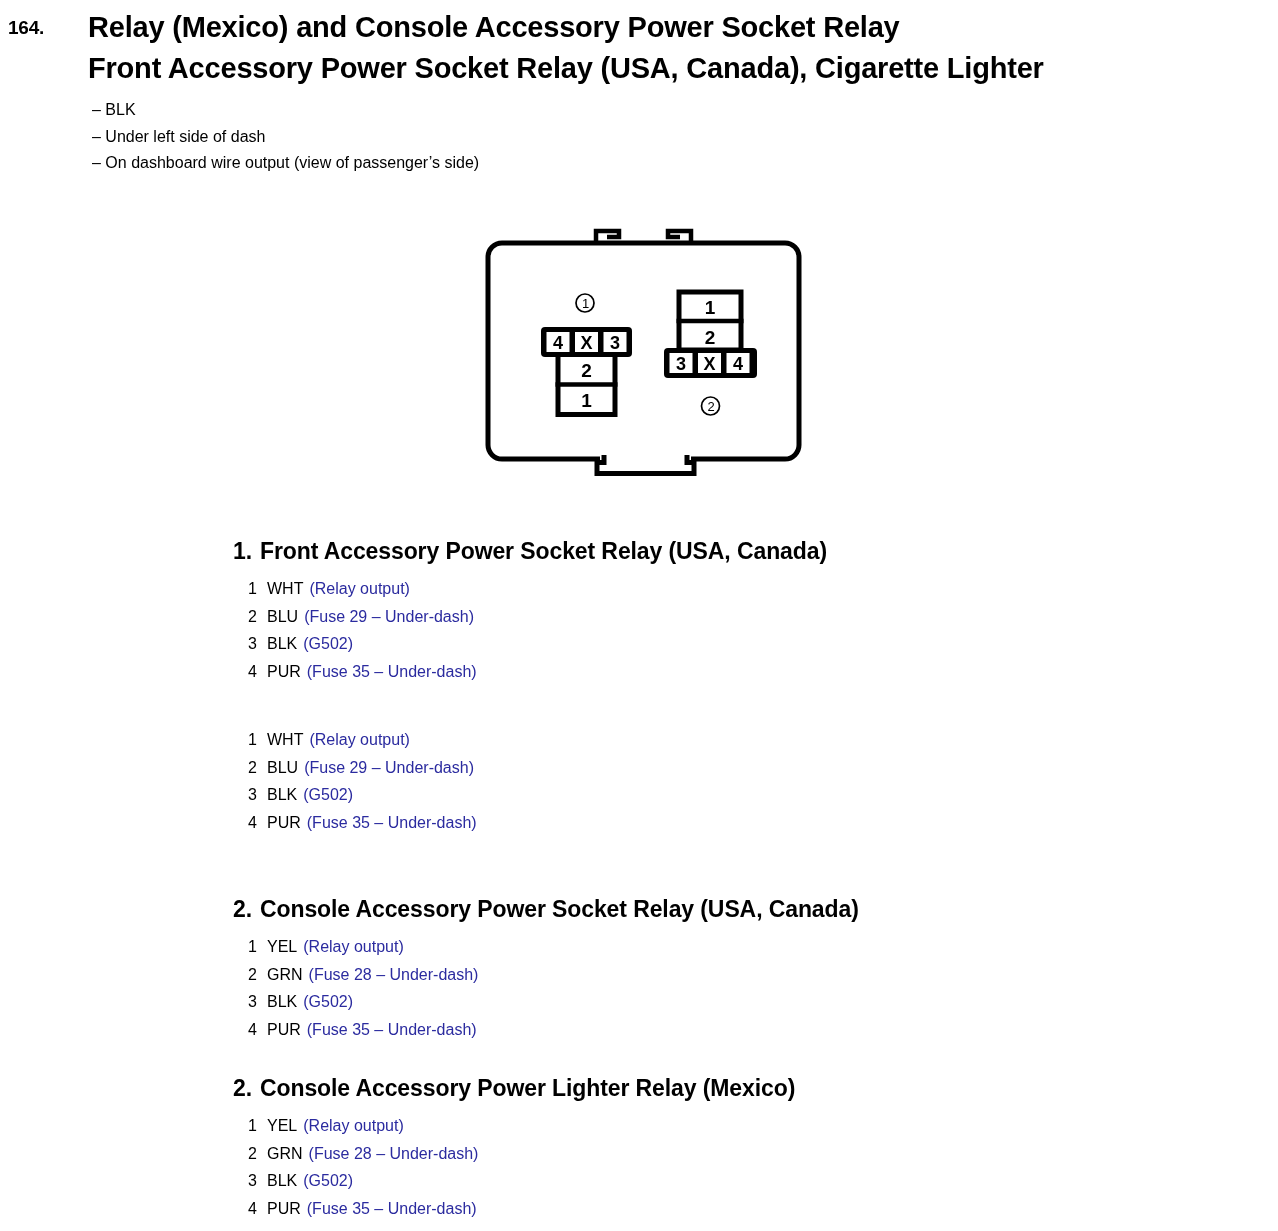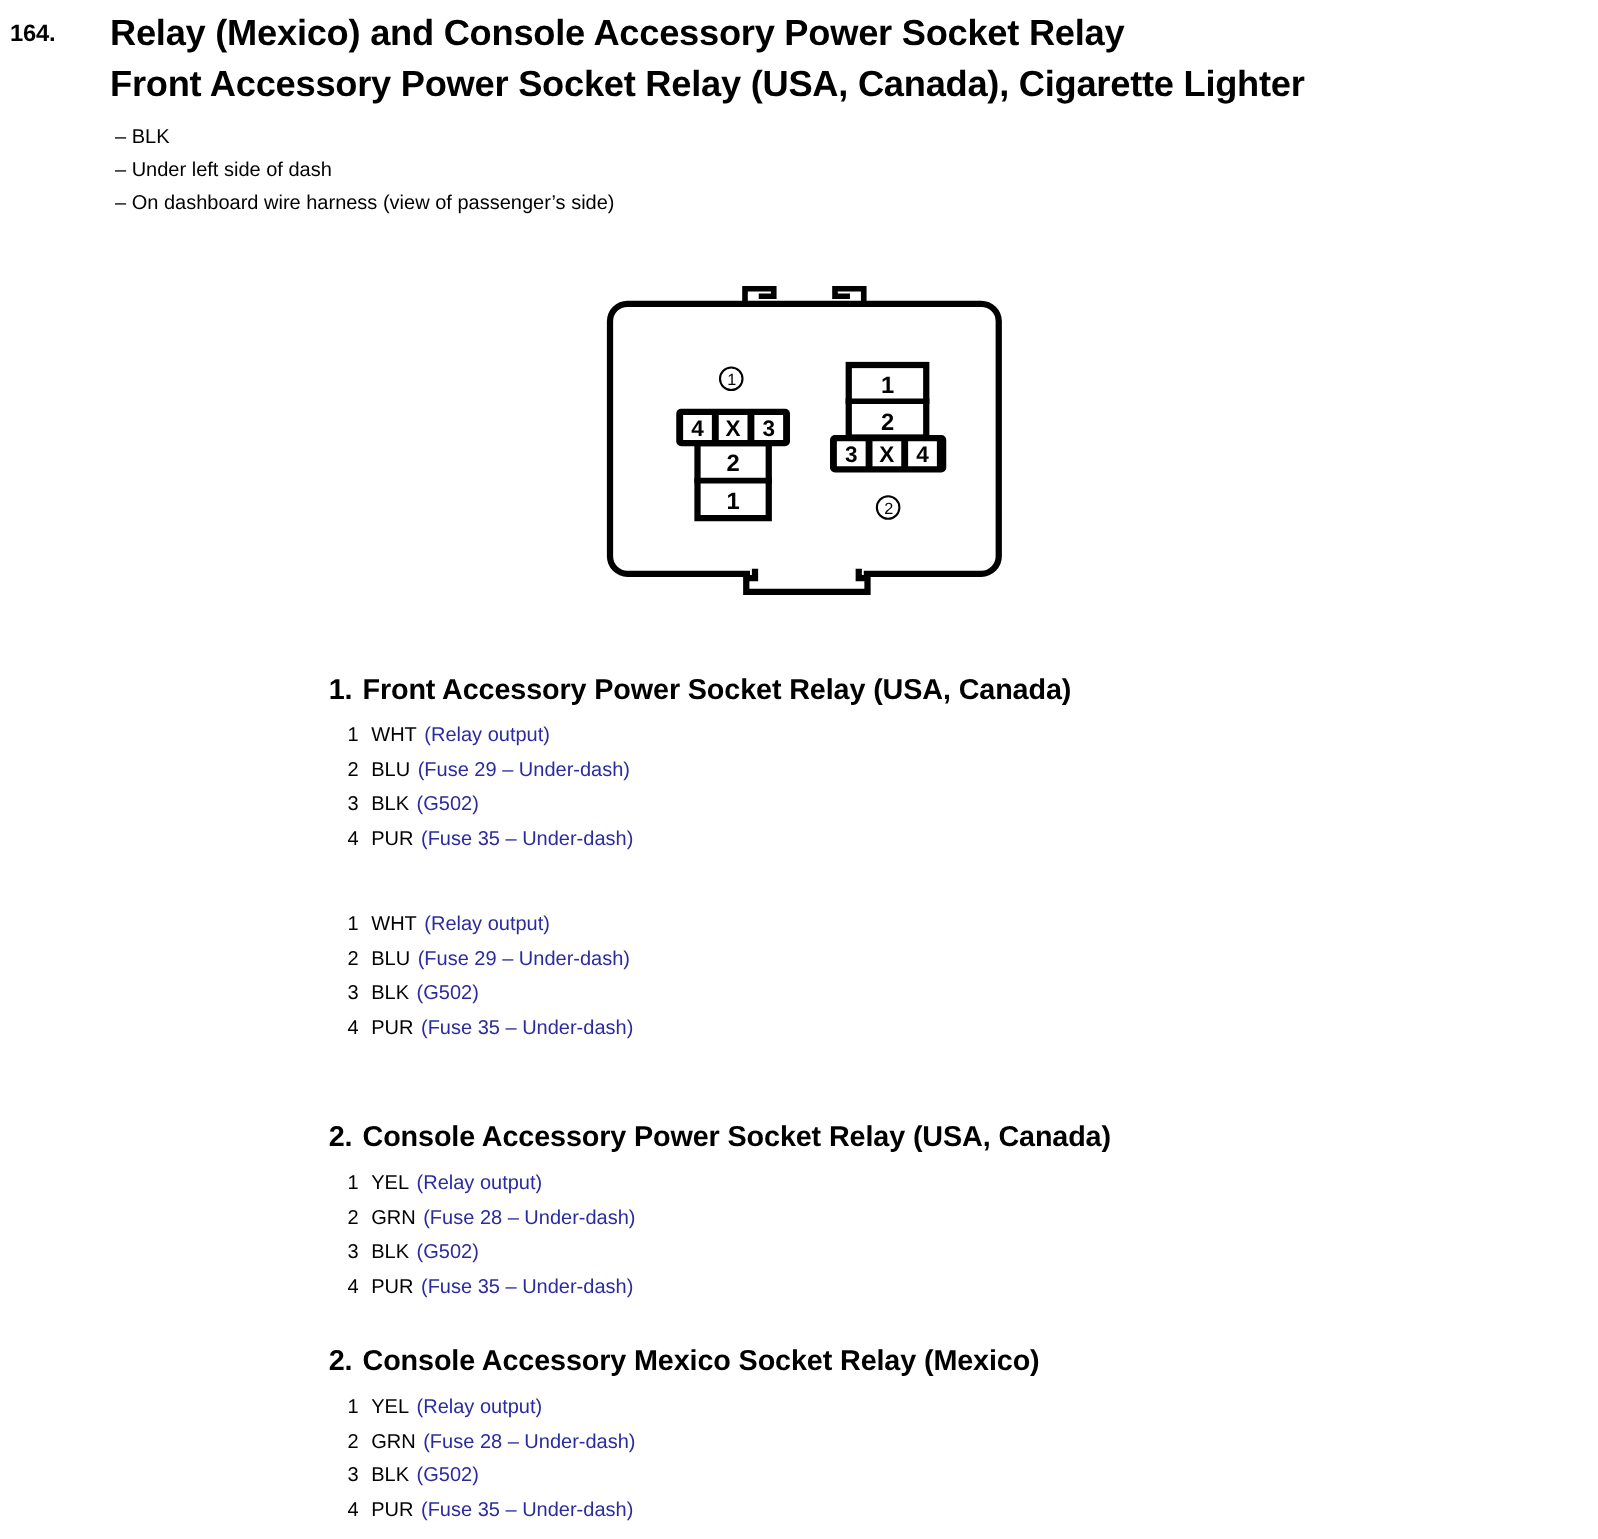--- a/index.html
+++ b/index.html
@@ -27,21 +27,21 @@
   .diagram { position:absolute; left:478px; top:226px; }
   .diagram text {
     font-family:"Liberation Sans", sans-serif;
     fill:#000; text-anchor:middle;
   }
   .cell-num { font-size:18px; font-weight:bold; }
   .stem-num { font-size:19px; font-weight:bold; }
   .badge-num { font-size:13px; font-weight:normal; }
 
   
-  .relay-section { position:absolute; left:233px;margin-left:30px; }
+  .relay-section { position:absolute; left:233px; }
   .sec-h { margin:0; font-size:23px; font-weight:bold; line-height:28px; white-space:nowrap; letter-spacing:-0.1px; }
   .sec-num { display:inline-block; width:27px; }
   .pins { margin-top:10px; font-size:16px; line-height:27.5px; }
   .pin { white-space:nowrap; }
   .pin-num { display:inline-block; width:24px; text-align:right; }
   .pin-color { margin-left:10px; }
   .pin-desc { margin-left:6px; color:var(--blue); }
 </style>
 </head>
 <body>
@@ -50,21 +50,21 @@
   <div class="title-num">164.</div>
   <div class="title-text">
     <div>Relay (Mexico) and Console Accessory Power Socket Relay</div>
     <div>Front Accessory Power Socket Relay (USA, Canada), Cigarette Lighter</div>
   </div>
 </div>
 
 <div class="notes">
   <div>– BLK</div>
   <div>– Under left side of dash</div>
-  <div>– On dashboard wire harness (view of passenger’s side)</div>
+  <div>– On dashboard wire output (view of passenger’s side)</div>
 </div>
 
 <svg class="diagram" width="330" height="258" viewBox="0 0 330 258">
 
   <rect x="10" y="17" width="311" height="216" rx="14" fill="none" stroke="#000" stroke-width="5"></rect>
 
   <path d="M118,19 V5 H141 V11 H129" fill="none" stroke="#000" stroke-width="4.5"></path>
   <path d="M213,19 V5 H190 V11 H202" fill="none" stroke="#000" stroke-width="4.5"></path>
 
   <rect x="122" y="226" width="91" height="13" fill="#fff"></rect>
@@ -136,21 +136,21 @@
   <div class="pins">
     <div class="pin"><span class="pin-num">1</span><span class="pin-color">YEL</span><span class="pin-desc">(Relay output)</span></div>
     <div class="pin"><span class="pin-num">2</span><span class="pin-color">GRN</span><span class="pin-desc">(Fuse 28 – Under-dash)</span></div>
     <div class="pin"><span class="pin-num">3</span><span class="pin-color">BLK</span><span class="pin-desc">(G502)</span></div>
     <div class="pin"><span class="pin-num">4</span><span class="pin-color">PUR</span><span class="pin-desc">(Fuse 35 – Under-dash)</span></div>
   </div>
 </section>
 
 <section class="relay-section" style="top:1074px">
   <h2 class="sec-h">
-    <span class="sec-num">2.</span><span>Console Accessory Mexico Socket Relay (Mexico)</span>
+    <span class="sec-num">2.</span><span>Console Accessory Power Lighter Relay (Mexico)</span>
   </h2>
   <div class="pins">
     <div class="pin"><span class="pin-num">1</span><span class="pin-color">YEL</span><span class="pin-desc">(Relay output)</span></div>
     <div class="pin"><span class="pin-num">2</span><span class="pin-color">GRN</span><span class="pin-desc">(Fuse 28 – Under-dash)</span></div>
     <div class="pin"><span class="pin-num">3</span><span class="pin-color">BLK</span><span class="pin-desc">(G502)</span></div>
     <div class="pin"><span class="pin-num">4</span><span class="pin-color">PUR</span><span class="pin-desc">(Fuse 35 – Under-dash)</span></div>
   </div>
 </section>
 
 </body></html>

